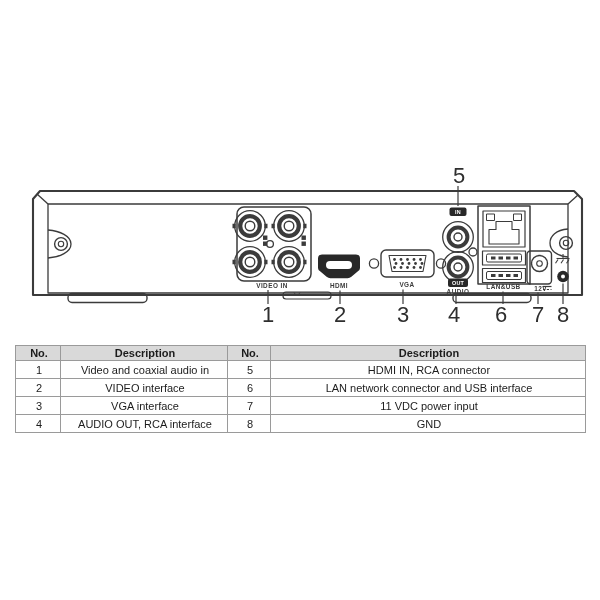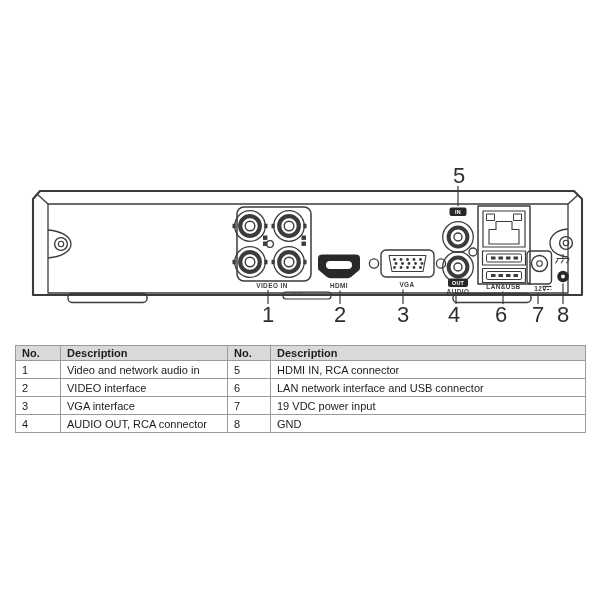--- a/index.html
+++ b/index.html
@@ -13,21 +13,21 @@
   .badge-txt{font-family:"Liberation Sans",sans-serif;font-size:5.4px;font-weight:700;
              fill:#ffffff;letter-spacing:0.2px;text-anchor:middle;}
   .callout-num{font-family:"Liberation Sans",sans-serif;font-size:22px;font-weight:400;
                fill:#2e2e2e;text-anchor:middle;}
 
   
   .port-table{position:absolute;left:15px;top:345px;width:570px;
               border-collapse:collapse;table-layout:fixed;
               font-size:11px;color:#1c1c1c;}
   .port-table th,.port-table td{border:1px solid #9a9a9a;box-sizing:border-box;
-              padding:0 4px 0 6px;vertical-align:middle;text-align:left;
+              padding:0 4px 0 6px;vertical-align:middle;text-align:center;
               overflow:hidden;white-space:nowrap;}
   .port-table th{background:#d9d9d9;height:15px;font-weight:700;font-size:11px;}
   .port-table td{height:18px;background:#ffffff;font-weight:400;}
 </style>
 </head>
 <body>
 
 <div class="stage">
 
   <svg class="diagram-svg" width="600" height="340" viewBox="0 0 600 340">
@@ -230,38 +230,38 @@
       <tr>
         <th>No.</th>
         <th>Description</th>
         <th>No.</th>
         <th>Description</th>
       </tr>
     </thead>
     <tbody>
       <tr>
         <td>1</td>
-        <td>Video and network audio in</td>
+        <td>Video and coaxial audio in</td>
         <td>5</td>
         <td>HDMI IN, RCA connector</td>
       </tr>
       <tr>
         <td>2</td>
         <td>VIDEO interface</td>
         <td>6</td>
-        <td>LAN network interface and USB connector</td>
+        <td>LAN network connector and USB interface</td>
       </tr>
       <tr>
         <td>3</td>
         <td>VGA interface</td>
         <td>7</td>
-        <td>19 VDC power input</td>
+        <td>11 VDC power input</td>
       </tr>
       <tr>
         <td>4</td>
-        <td>AUDIO OUT, RCA connector</td>
+        <td>AUDIO OUT, RCA interface</td>
         <td>8</td>
         <td>GND</td>
       </tr>
     </tbody>
   </table>
 
 </div>
 
 </body></html>

